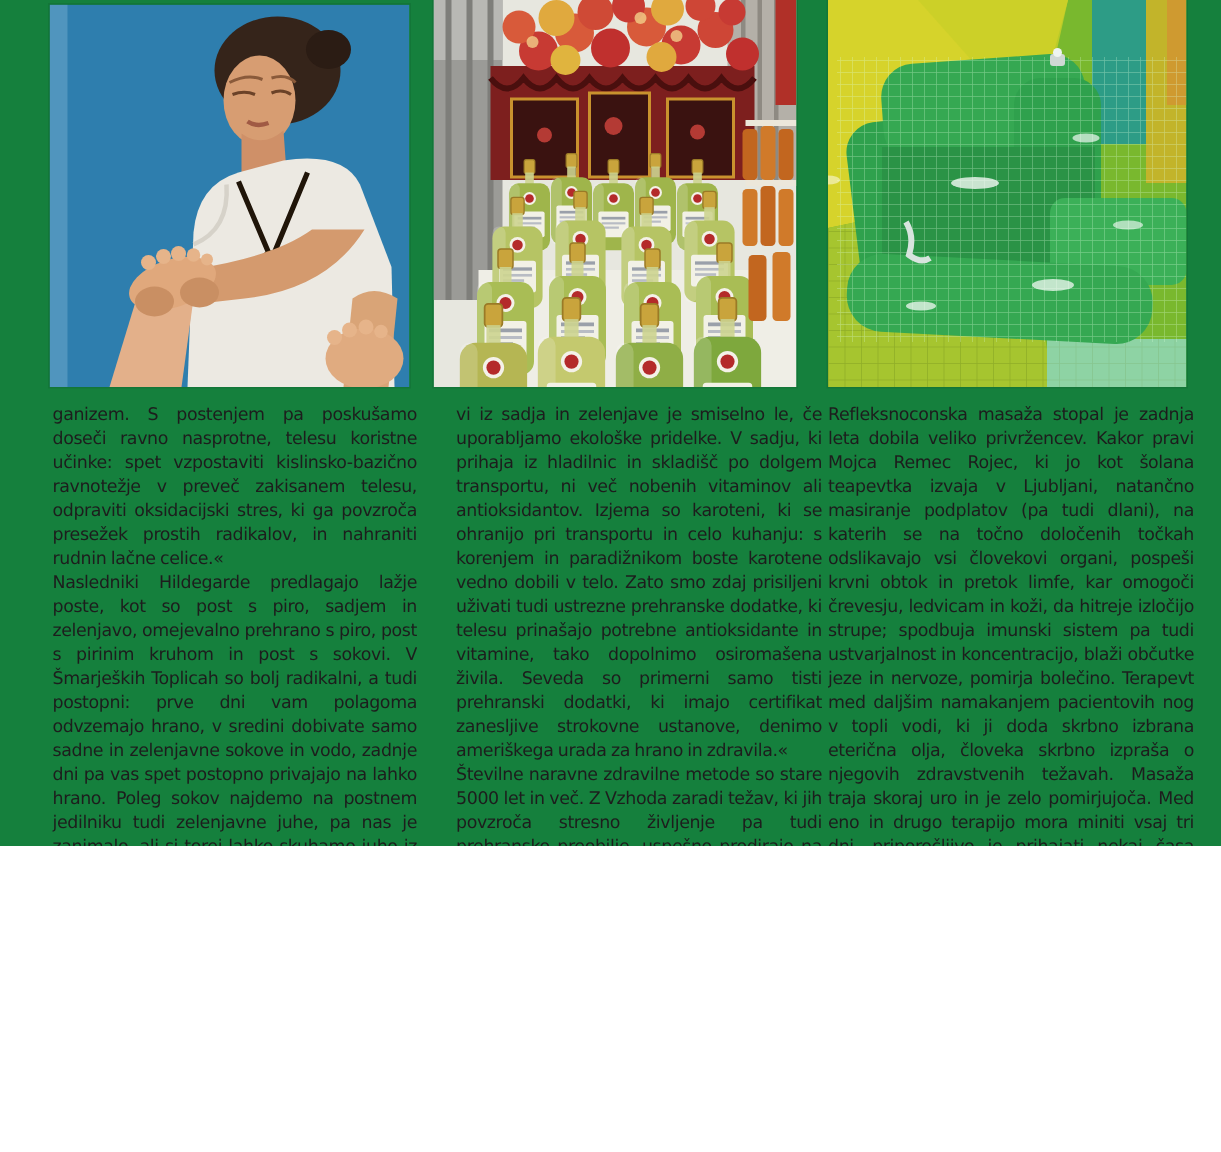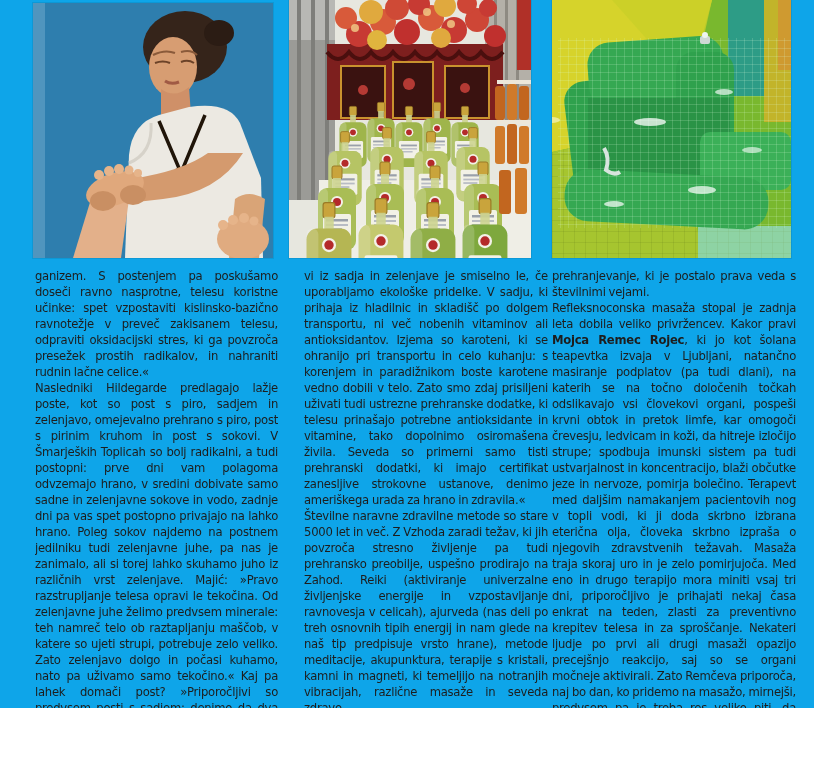--- a/index.html
+++ b/index.html
@@ -1,32 +1,32 @@
 <!DOCTYPE html>
 <html><head>
 <meta charset="utf-8">
 <style>
   html,body{margin:0;padding:0;background:#ffffff;}
-  .page{position:relative;width:814px;height:708px;background:#0ea5e9;overflow:hidden;
+  .page{position:relative;width:814px;height:564px;background:#15803d;overflow:hidden;
         font-family:"DejaVu Sans","Liberation Sans",sans-serif;color:#1d1d1d;}
   .photo{position:absolute;overflow:hidden;box-shadow:0 0 0 1px rgba(0,0,0,0.08);}
   #photo1{left:33px;top:3px;width:240px;height:255px;}
   #photo2{left:289px;top:0;width:242px;height:258px;}
   #photo3{left:552px;top:0;width:239px;height:258px;}
   .photo svg{display:block;width:100%;height:100%;}
   .col{position:absolute;top:268px;height:500px;overflow:hidden;
        font-size:11.6px;line-height:16px;letter-spacing:-0.25px;word-spacing:-0.5px;
        text-align:justify;}
   #col1{left:35px;width:243px;}
   #col2{left:304px;width:244px;}
   #col3{left:552px;width:244px;}
   .col p{margin:0;}
   .subhead{font-weight:bold;font-variant:small-caps;font-size:13.5px;letter-spacing:0.4px;
            margin:12px 0 8px 0;color:#111;}
-  strong{font-weight:bold;}
+  strong{font-weight:normal;}
 </style>
 </head>
 <body>
 
 <div class="page">
 
   <div class="photo" id="photo1">
     <svg viewBox="0 0 240 255" preserveAspectRatio="none">
       <rect width="240" height="255" fill="#2e7eae"></rect>
       <rect width="12" height="255" fill="#5fa0c4" opacity="0.7"></rect>
@@ -235,18 +235,17 @@
     <p>ganizem. S postenjem pa poskušamo doseči ravno nasprotne, telesu koristne učinke: spet vzpostaviti kislinsko-bazično ravnotežje v preveč zakisanem telesu, odpraviti oksidacijski stres, ki ga povzroča presežek prostih radikalov, in nahraniti rudnin lačne celice.«</p>
     <p>Nasledniki Hildegarde predlagajo lažje poste, kot so post s piro, sadjem in zelenjavo, omejevalno prehrano s piro, post s pirinim kruhom in post s sokovi. V Šmarjeških Toplicah so bolj radikalni, a tudi postopni: prve dni vam polagoma odvzemajo hrano, v sredini dobivate samo sadne in zelenjavne sokove in vodo, zadnje dni pa vas spet postopno privajajo na lahko hrano. Poleg sokov najdemo na postnem jedilniku tudi zelenjavne juhe, pa nas je zanimalo, ali si torej lahko skuhamo juho iz različnih vrst zelenjave. Majić: »Pravo razstrupljanje telesa opravi le tekočina. Od zelenjavne juhe želimo predvsem minerale: teh namreč telo ob raztapljanju maščob, v katere so ujeti strupi, potrebuje zelo veliko. Zato zelenjavo dolgo in počasi kuhamo, nato pa uživamo samo tekočino.« Kaj pa lahek domači post? »Priporočljivi so predvsem posti s sadjem: denimo da dva dni uživate samo lubenico – zjutraj jo stisnete v sok in ga pijete, čez dan pa jeste celo; podobno lahko naredite z grozdjem. Toda postenje s soko-</p>
   </div>
 
   <div class="col" id="col2">
     <p>vi iz sadja in zelenjave je smiselno le, če uporabljamo ekološke pridelke. V sadju, ki prihaja iz hladilnic in skladišč po dolgem transportu, ni več nobenih vitaminov ali antioksidantov. Izjema so karoteni, ki se ohranijo pri transportu in celo kuhanju: s korenjem in paradižnikom boste karotene vedno dobili v telo. Zato smo zdaj prisiljeni uživati tudi ustrezne prehranske dodatke, ki telesu prinašajo potrebne antioksidante in vitamine, tako dopolnimo osiromašena živila. Seveda so primerni samo tisti prehranski dodatki, ki imajo certifikat zanesljive strokovne ustanove, denimo ameriškega urada za hrano in zdravila.«</p>
     <p>Številne naravne zdravilne metode so stare 5000 let in več. Z Vzhoda zaradi težav, ki jih povzroča stresno življenje pa tudi prehransko preobilje, uspešno prodirajo na Zahod. Reiki (aktiviranje univerzalne življenjske energije in vzpostavljanje ravnovesja v celicah), ajurveda (nas deli po treh osnovnih tipih energij in nam glede na naš tip predpisuje vrsto hrane), metode meditacije, akupunktura, terapije s kristali, kamni in magneti, ki temeljijo na notranjih vibracijah, različne masaže in seveda zdravo</p>
   </div>
 
   <div class="col" id="col3">
-    <p>prehranjevanje, ki je postalo prava veda s številnimi vejami.</p>
     <p><span>Refleksnoconska masaža stopal je zadnja leta dobila veliko privržencev. Kakor pravi </span><strong>Mojca Remec Rojec</strong><span>, ki jo kot šolana teapevtka izvaja v Ljubljani, natančno masiranje podplatov (pa tudi dlani), na katerih se na točno določenih točkah odslikavajo vsi človekovi organi, pospeši krvni obtok in pretok limfe, kar omogoči črevesju, ledvicam in koži, da hitreje izločijo strupe; spodbuja imunski sistem pa tudi ustvarjalnost in koncentracijo, blaži občutke jeze in nervoze, pomirja bolečino. Terapevt med daljšim namakanjem pacientovih nog v topli vodi, ki ji doda skrbno izbrana eterična olja, človeka skrbno izpraša o njegovih zdravstvenih težavah. Masaža traja skoraj uro in je zelo pomirjujoča. Med eno in drugo terapijo mora miniti vsaj tri dni, priporočljivo je prihajati nekaj časa enkrat na teden, zlasti za preventivno krepitev telesa in za sproščanje. Nekateri ljudje po prvi ali drugi masaži opazijo precejšnjo reakcijo, saj so se organi močneje aktivirali. Zato Remčeva priporoča, naj bo dan, ko pridemo na masažo, mirnejši, predvsem pa je treba res veliko piti, da tekočina pomaga telesu, ki pospešeno poskuša izločiti strupene snovi.</span></p>
     <h4 class="subhead">Bogi Pretnar</h4>
   </div>
 
 </div>
 
 </body></html>

